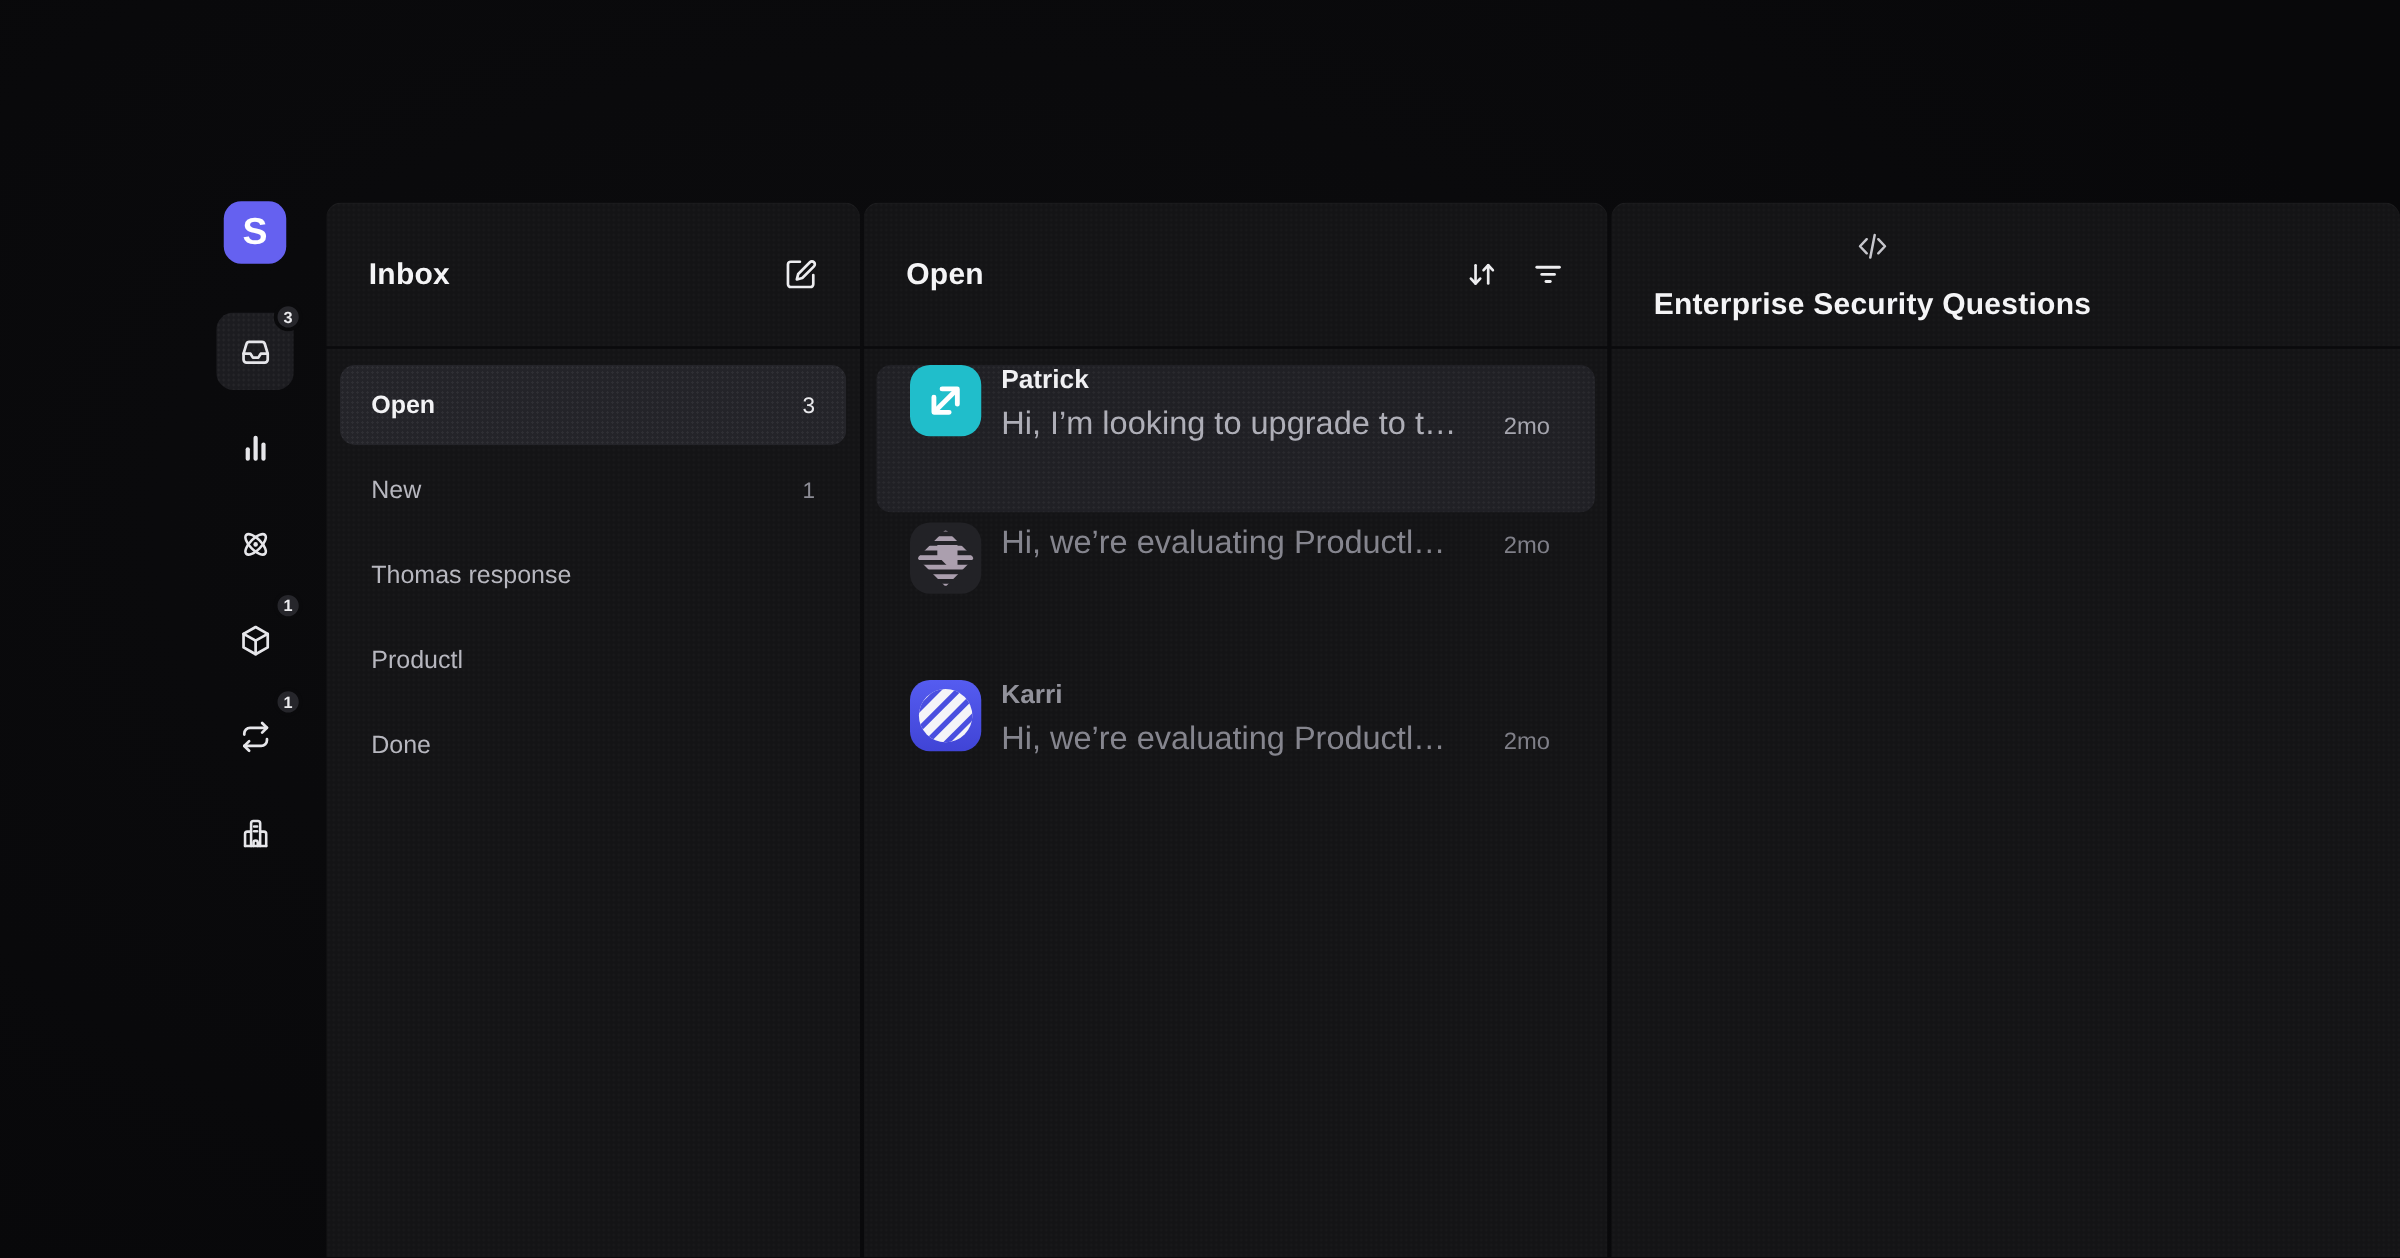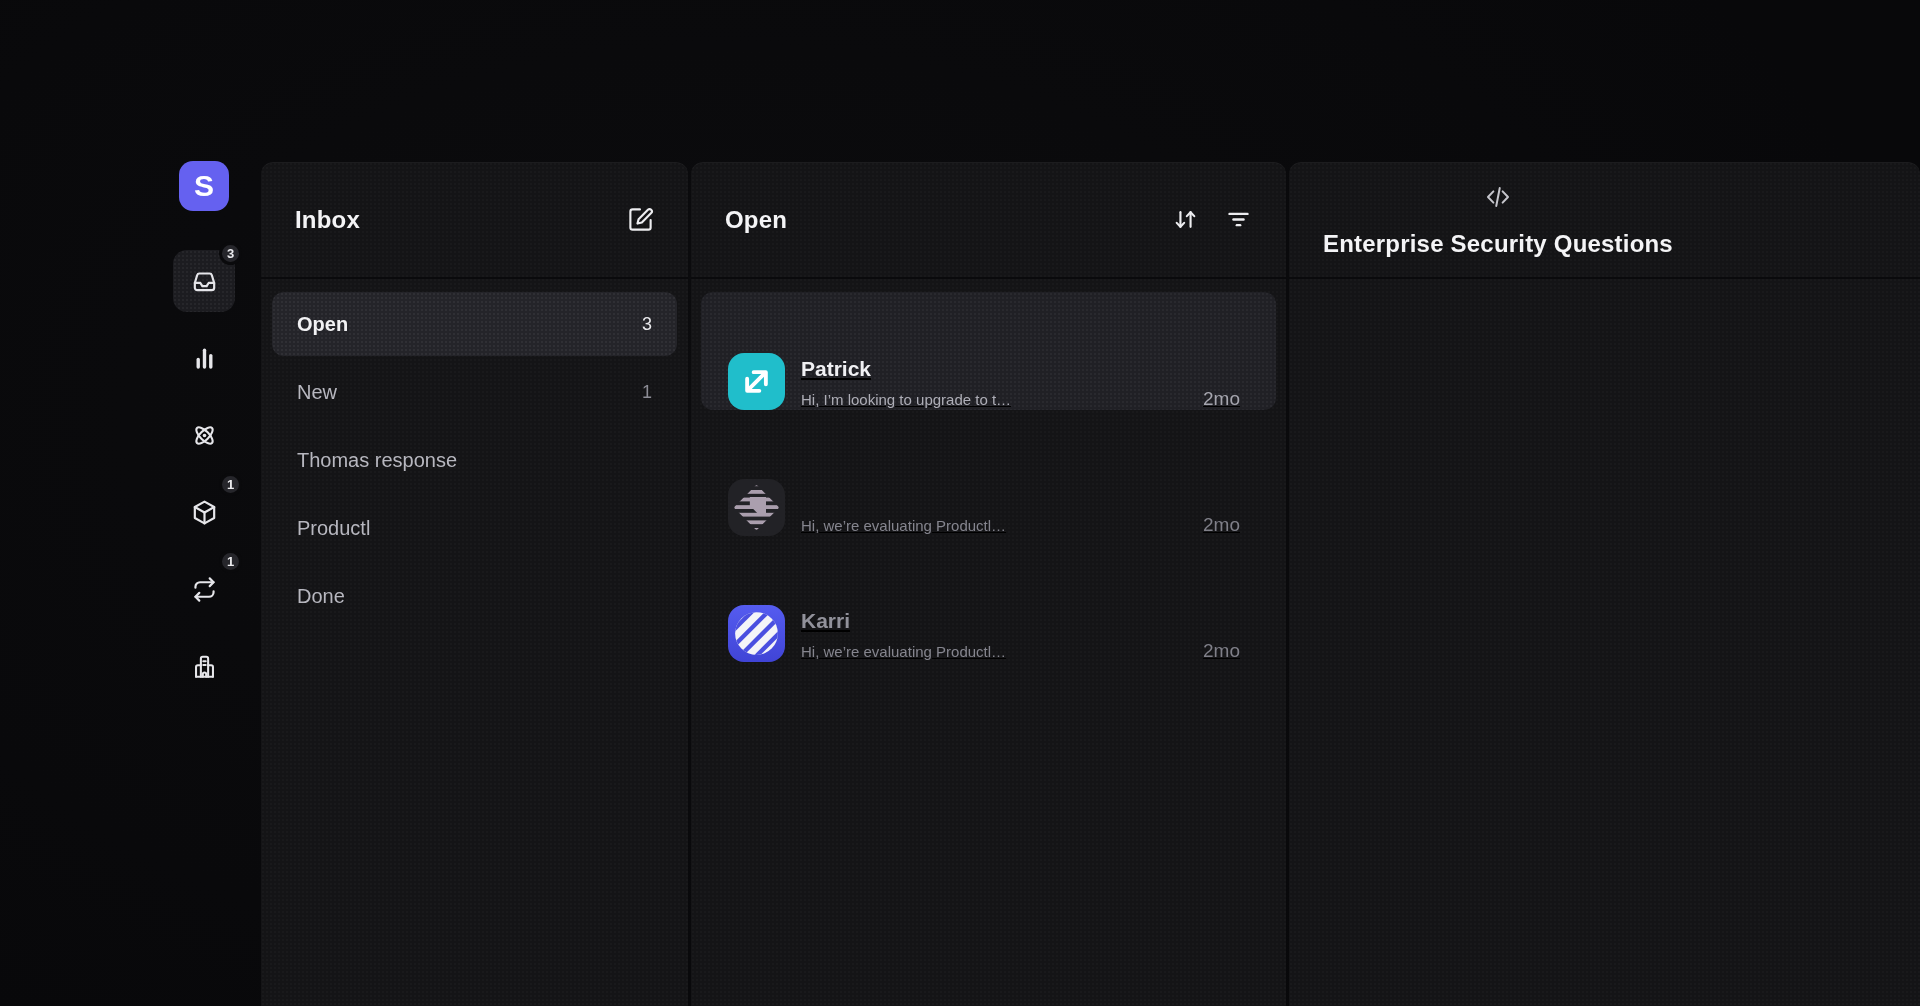--- a/index.html
+++ b/index.html
@@ -73,34 +73,34 @@
     background-image: radial-gradient(rgba(255,255,255,0.05) 1px, rgba(0,0,0,0) 1px);
     background-size:4px 4px;
   }
   .inbox-row.active .lbl { color:#f2f2f4; font-weight:bold; }
   .inbox-row.active .cnt { color:#e9e9ec; }
 
   
   .conv-list { padding:13px 10px 0; }
   .conv-row {
     height:118px; border-radius:12px; margin-bottom:8px;
-    display:flex; align-items:flex-end; padding:0 36px 0 27px; cursor:pointer;text-decoration:underline;
+    display:flex; align-items:flex-start; padding:0 36px 0 27px; cursor:pointer;
   }
   .conv-row.selected {
     background-color:#202025;
     background-image: radial-gradient(rgba(255,255,255,0.04) 1px, rgba(0,0,0,0) 1px);
     background-size:4px 4px;
   }
   .avatar { width:57px; height:57px; border-radius:16px; flex:0 0 57px; margin-right:16px;
     display:flex; align-items:center; justify-content:center; overflow:hidden; }
   .avatar svg { width:57px; height:57px; display:block; }
   .conv-text { flex:1; min-width:0; display:flex; flex-direction:column; }
   .conv-name { font-size:21px; font-weight:bold; color:#92929b; margin-bottom:7px; white-space:nowrap; }
   .conv-line2 { display:flex; align-items:baseline; }
-  .conv-preview { flex:1; min-width:0; font-size:15px; color:#85858e; white-space:nowrap; overflow:hidden; }
+  .conv-preview { flex:1; min-width:0; font-size:26px; color:#85858e; white-space:nowrap; overflow:hidden; }
   .conv-time { font-size:19px; color:#7f7f88; padding-left:14px; }
   .conv-row.selected .conv-name { color:#f0f0f3; }
   .conv-row.selected .conv-preview { color:#aeaeb7; }
   .conv-row.selected .conv-time { color:#a5a5ae; }
 
   
   .detail-title-wrap { display:flex; align-items:center; gap:18px;flex-direction:column; }
   .code-icon { width:30px; height:30px; stroke:#c6c6cc; fill:none; stroke-width:1.6; stroke-linecap:round; stroke-linejoin:round; }
 </style>
 </head>

